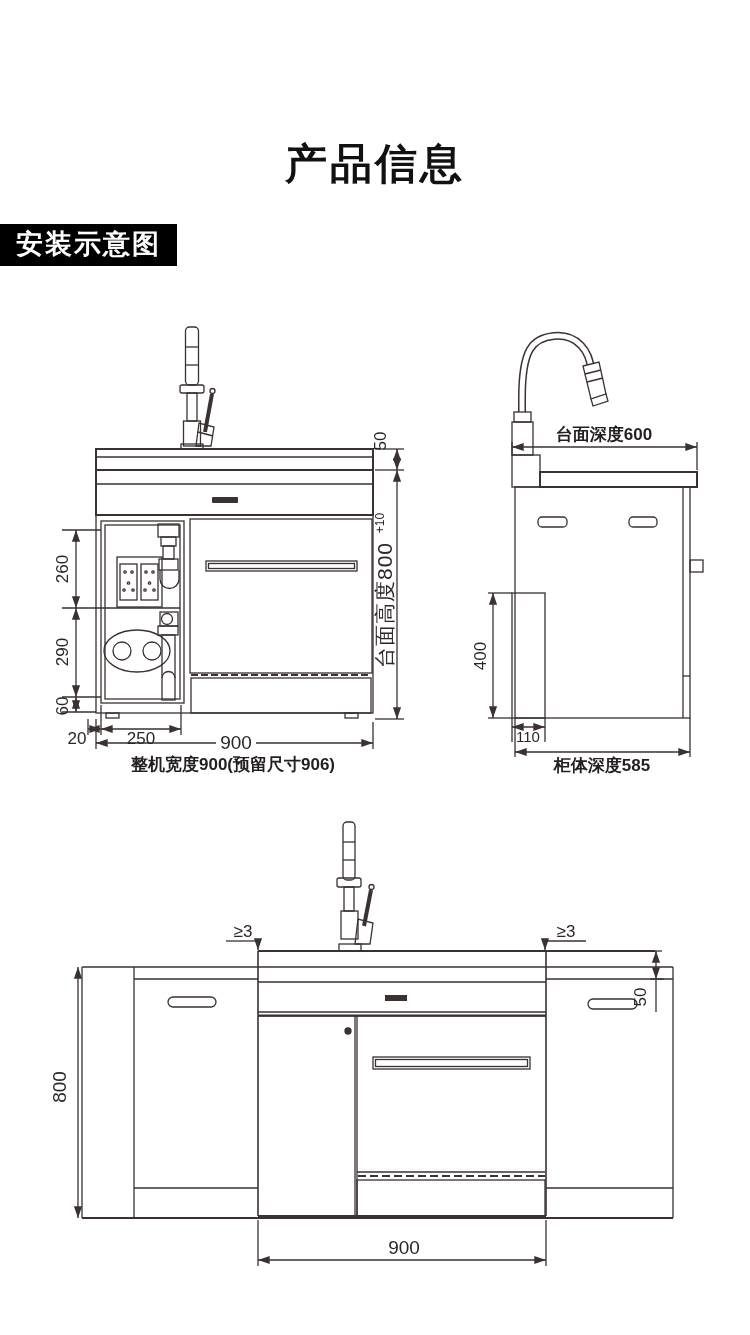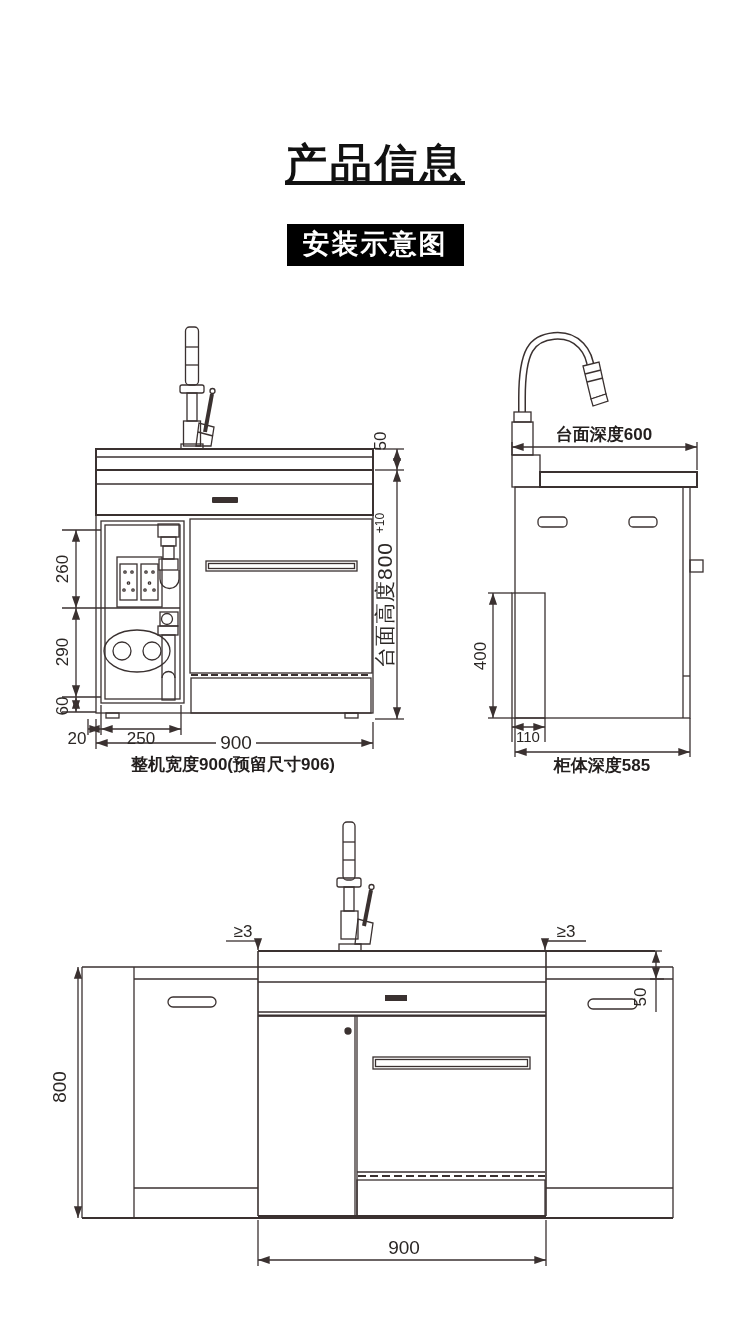--- a/index.html
+++ b/index.html
@@ -1,20 +1,20 @@
 <!DOCTYPE html>
 <html><head>
 <meta charset="utf-8">
 <style>
   html,body{margin:0;padding:0;background:#fff;}
   .canvas{position:relative;width:750px;height:1335px;background:#fff;overflow:hidden;
           font-family:"Liberation Sans",sans-serif;}
   .page-title{position:absolute;top:136px;left:0;width:750px;text-align:center;
-              font-size:42px;font-weight:700;color:#111;letter-spacing:3px;text-decoration:underline;}
-  .badge-wrap{position:absolute;top:224px;left:0;width:750px;display:flex;justify-content:center;}
+              font-size:42px;font-weight:700;color:#111;letter-spacing:3px;}
+  .badge-wrap{position:absolute;top:224px;left:0;width:750px;display:flex;justify-content:flex-start;}
   .badge{background:#000;color:#fff;font-size:27px;font-weight:700;letter-spacing:2px;
          padding:6px 16px;line-height:1.1;}
   svg{position:absolute;overflow:visible;}
   #front-svg{left:55px;top:318px;}
   #side-svg{left:478px;top:325px;}
   #install-svg{left:50px;top:815px;}
   .dim{font-family:"Liberation Sans",sans-serif;font-size:17px;fill:#2b2725;}
   .dim-s{font-size:15px;}
   .dim-l{font-size:19px;}
   .dim-v{font-size:21px;letter-spacing:1px;}

